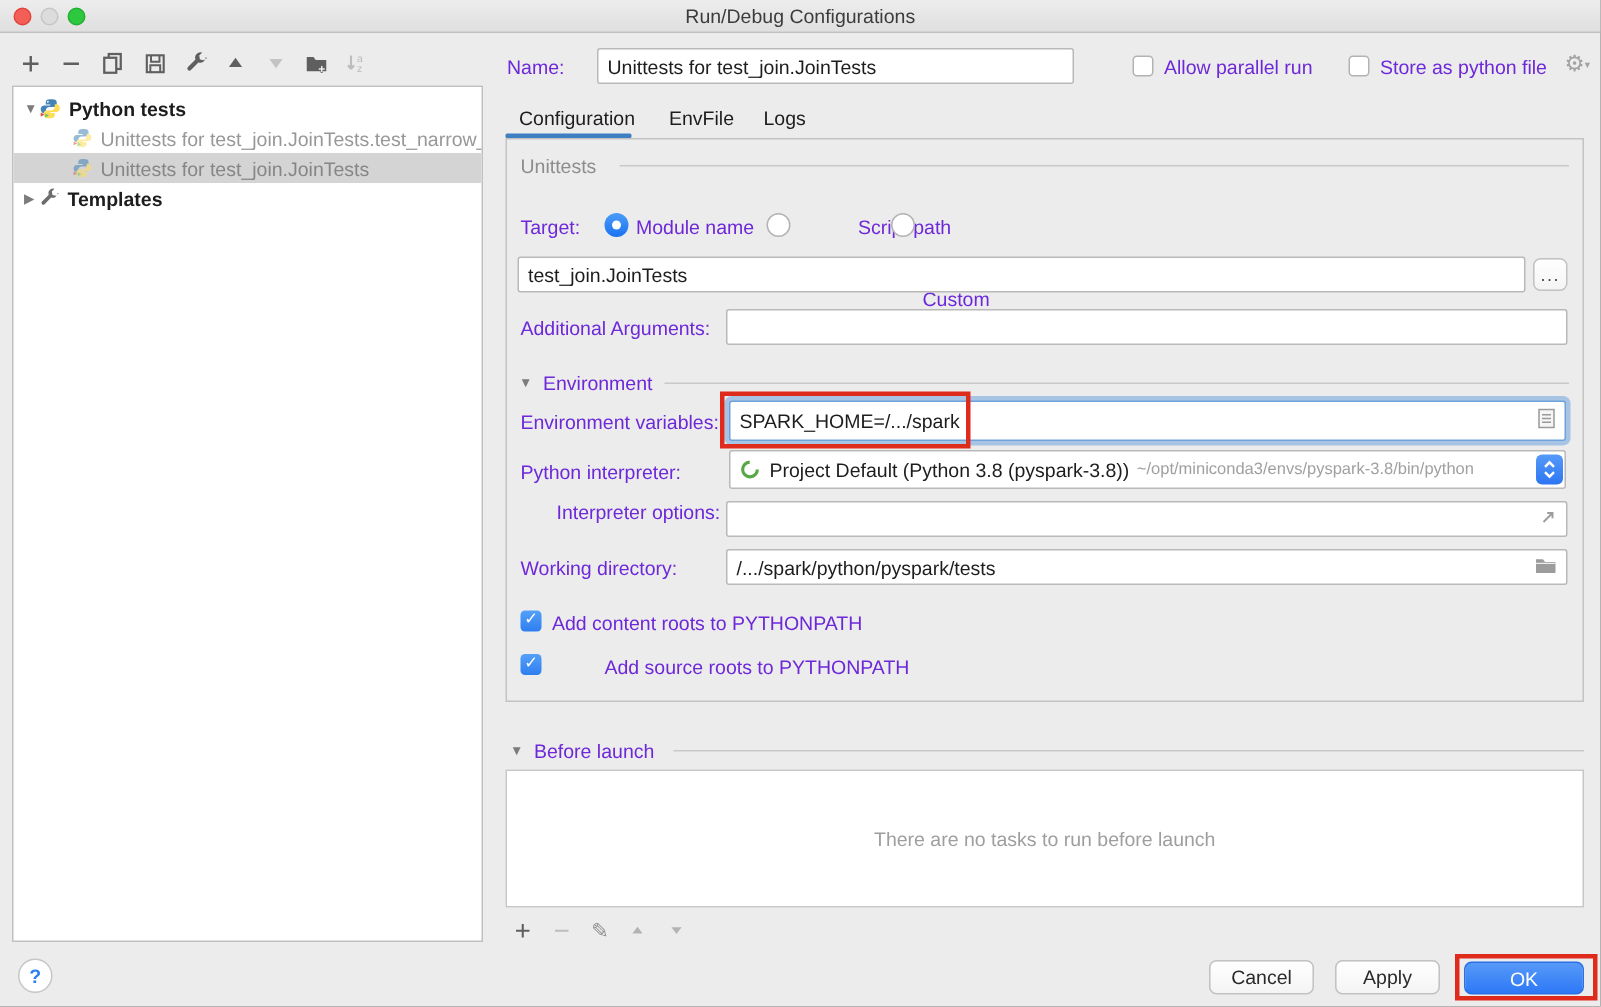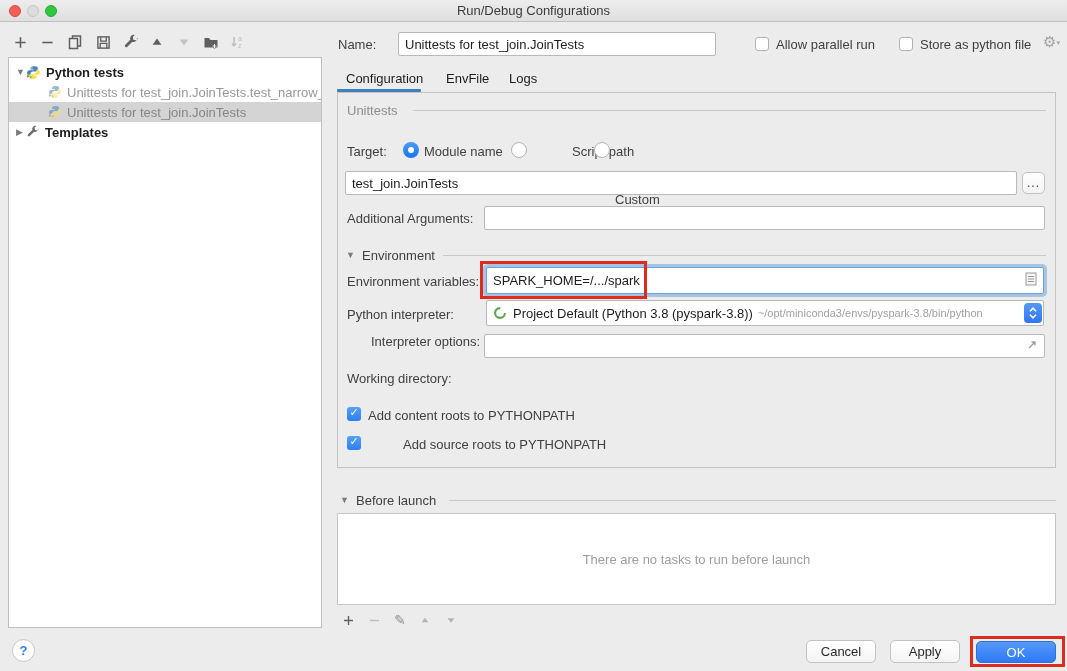--- a/index.html
+++ b/index.html
@@ -23,21 +23,21 @@
   
   .treepanel{position:absolute;left:8px;top:57px;width:314px;height:571px;background:#fff;border:1px solid #c0c0c0;overflow:hidden;}
   .treerow{position:absolute;left:0;width:100%;height:20px;display:flex;align-items:center;white-space:nowrap;overflow:hidden;}
   .treerow .arrow{width:10px;margin-left:7px;font-size:9px;color:#7c7c7c;flex:0 0 auto;}
   .treerow .ticon{flex:0 0 auto;margin-right:5px;display:flex;align-items:center;}
   .tr-bold{font-weight:bold;color:#1d1d1d;}
   .tr-gray{color:#989898;}
   .tr-selected{background:#d4d4d4;}
   .indent2{padding-left:39px;}
   
-  .label{position:absolute;white-space:nowrap;color:#404040;}
+  .label{position:absolute;white-space:nowrap;color:#6d28d9;}
   .graylabel{color:#8d8d8d;}
   .field{position:absolute;background:#fff;border:1px solid #b9b9b9;border-radius:2px;
     display:flex;align-items:center;padding:0 6px;white-space:nowrap;overflow:hidden;}
   .divline{position:absolute;height:1px;background:#c9c9c9;}
   .tri{position:absolute;font-size:9px;color:#7c7c7c;}
   
   .cb{position:absolute;width:14px;height:14px;border-radius:3px;background:#fff;border:1px solid #b3b3b3;}
   .cb.checked{background:linear-gradient(#55a0f8,#2e7ef0);border:none;}
   .cb.checked::after{content:"✓";position:absolute;left:2.5px;top:-1px;color:#fff;font-size:11px;font-weight:bold;}
   
@@ -250,20 +250,29 @@
   <div class="field" style="left:484px;top:334px;width:561px;height:24px;">
     <span></span>
     <span style="margin-left:auto;">
       <svg width="12" height="12" viewBox="0 0 12 12">
           <path d="M3 9L9 3M5.5 3H9v3.5" fill="none" stroke="#9c9c9c" stroke-width="1.3"></path>
         </svg>
     </span>
   </div>
 
   <div class="label" style="left:347px;top:371px;">Working directory:</div>
+  <div class="field" style="left:484px;top:366px;width:561px;height:24px;">
+    <span>/.../spark/python/pyspark/tests</span>
+    <span style="margin-left:auto;">
+      <svg width="15" height="13" viewBox="0 0 16 14">
+          <path d="M1 3h5l1.5 2H15v8H1z" fill="#9c9c9c"></path>
+          <path d="M1 6h14" stroke="#ececec" stroke-width="1"></path>
+        </svg>
+    </span>
+  </div>
 
   <div class="cb checked" style="left:347px;top:407px;"></div>
   <div class="label" style="left:368px;top:408px;">Add content roots to PYTHONPATH</div>
   <div class="cb checked" style="left:347px;top:436px;"></div>
   <div class="label" style="left:368px;top:437px;margin-left:35px;">Add source roots to PYTHONPATH</div>
 
   <span class="tri" style="left:340px;top:495px;">▼</span>
   <div class="label" style="left:356px;top:493px;">Before launch</div>
   <div class="divline" style="left:449px;top:500px;width:607px;"></div>
 

